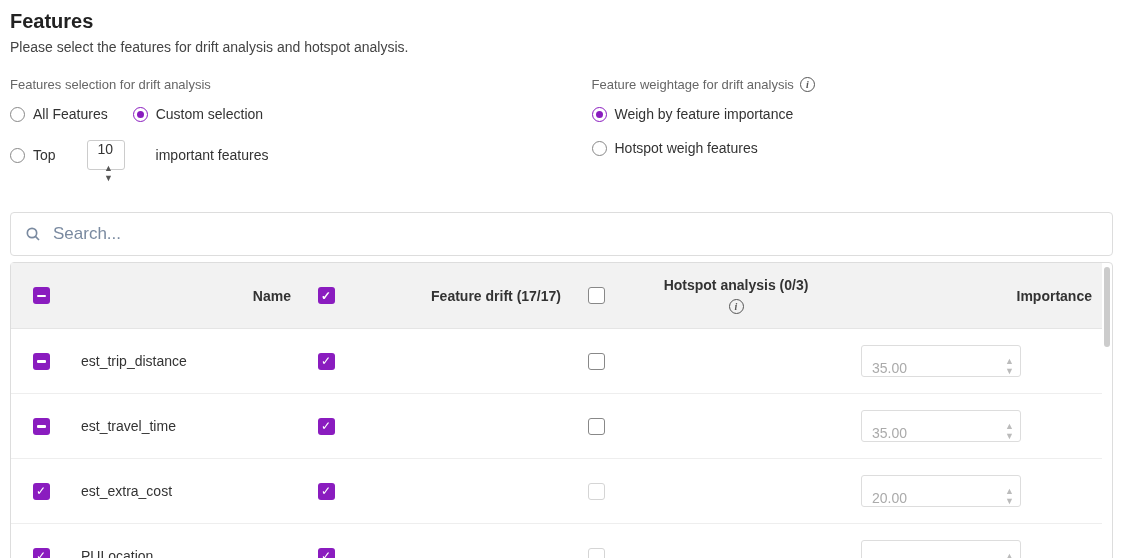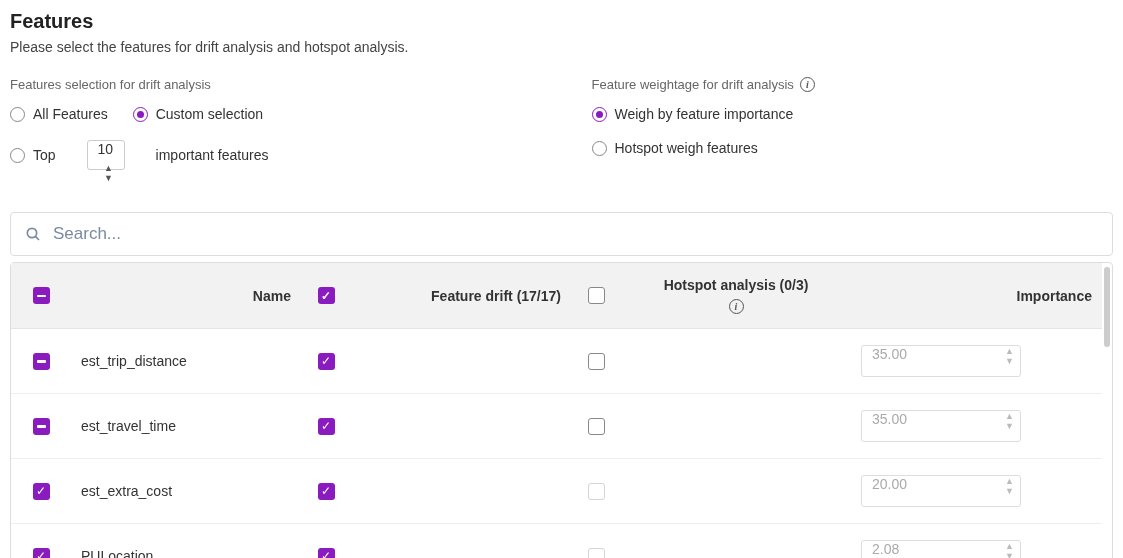--- a/index.html
+++ b/index.html
@@ -222,21 +222,21 @@
     align-items: center;
     gap: 6px;
     flex-direction: column;
   }
 
   .imp-input {
     border: 1px solid #ddd;
     border-radius: 3px;
     height: 32px;
     display: flex;
-    align-items: flex-start;
+    align-items: flex-end;
     padding: 0 6px 0 10px;
     justify-content: space-between;
     width: 160px;
     background: #fff;
   }
   .imp-input .val {
     color: #aaa;
     font-size: 14px;
   }
   .imp-input .spinner-arrows span {

